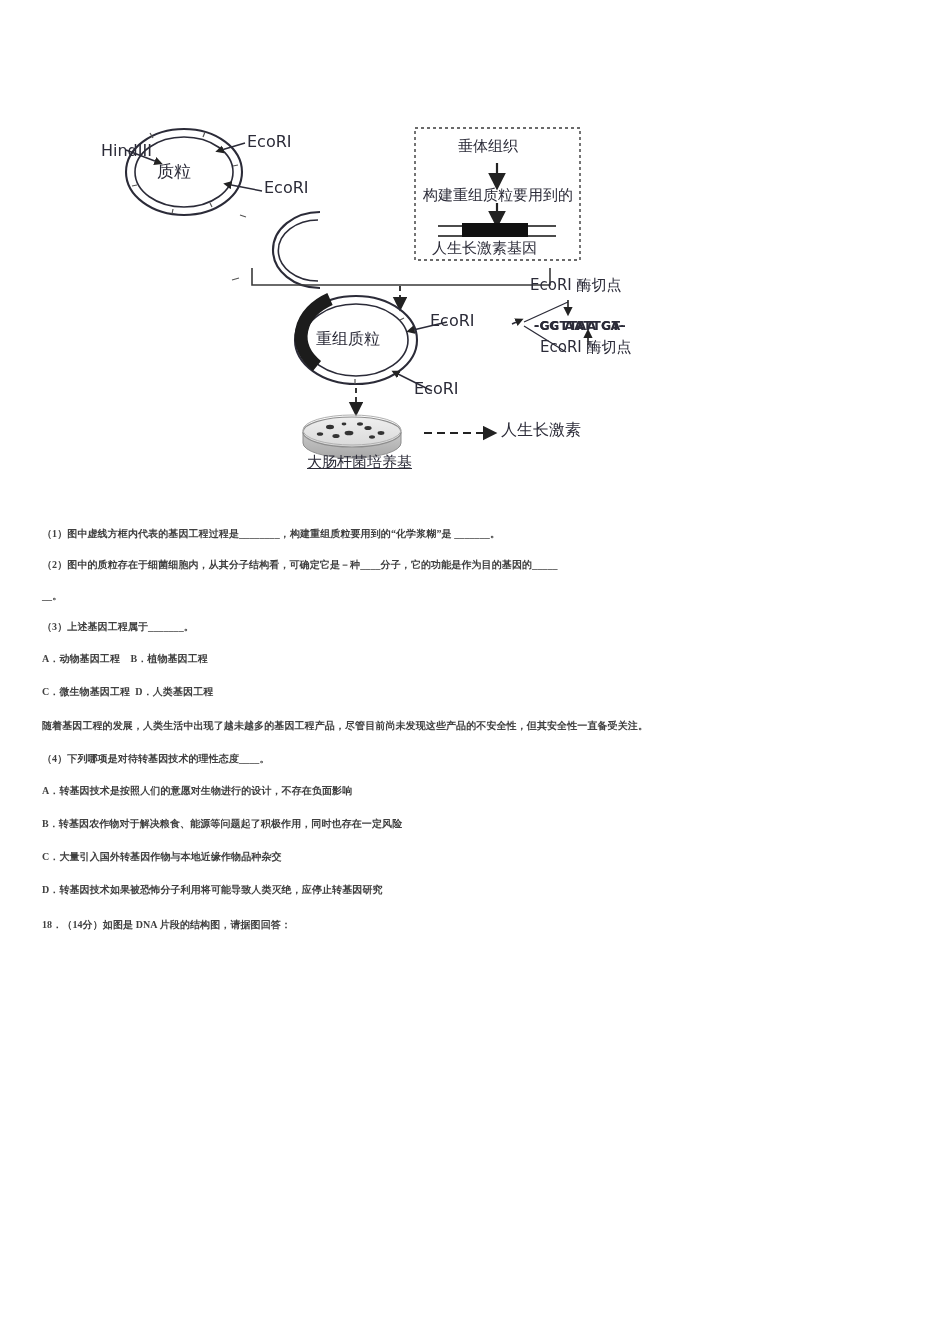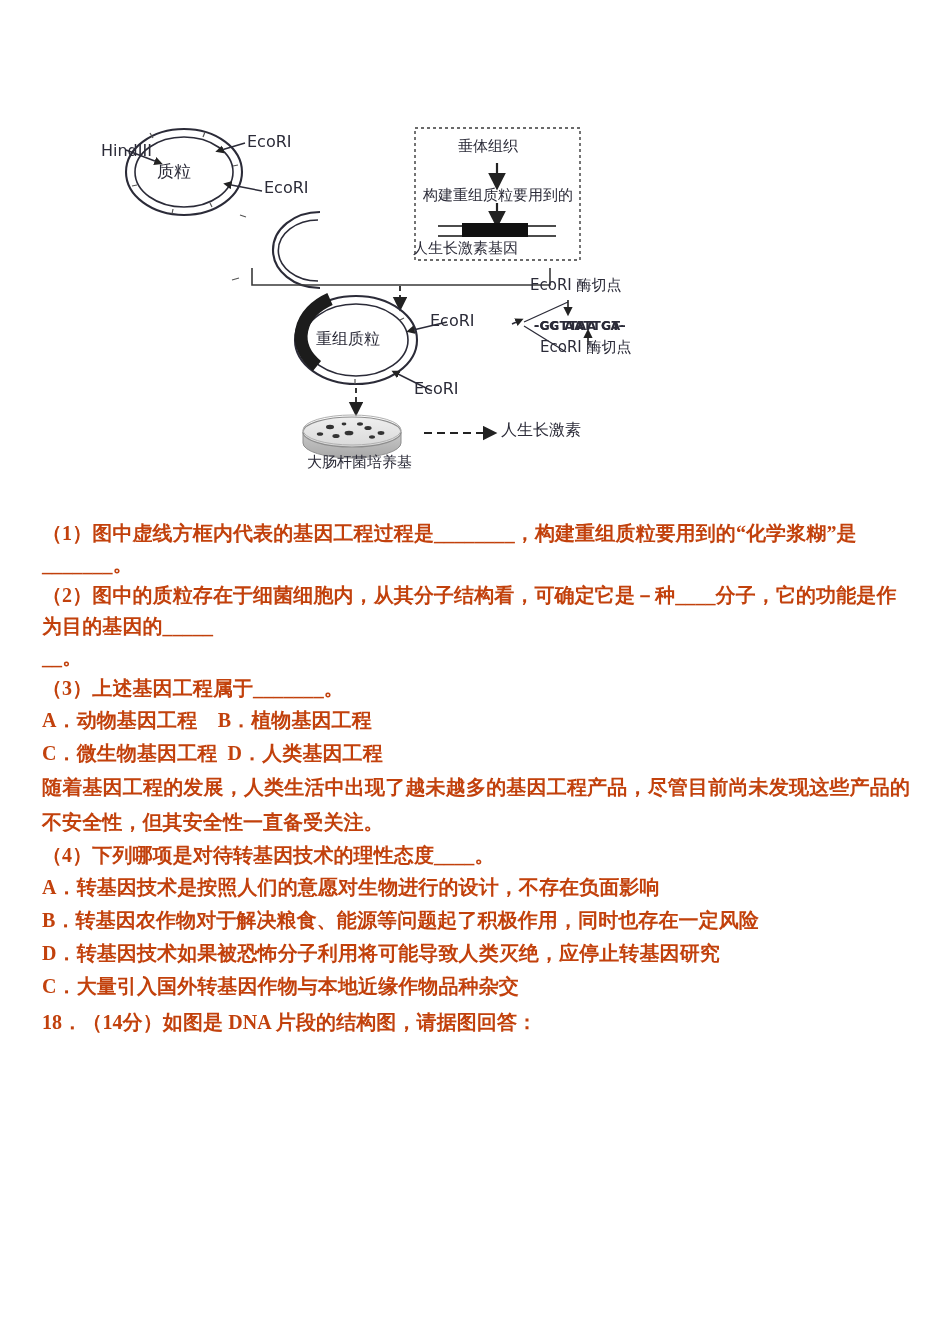--- a/index.html
+++ b/index.html
@@ -34,23 +34,23 @@
     line-height: 1;
   }
 
   
   #qtext {
     position: absolute;
     left: 42px;
     top: 518px;
     width: 868px;
     font-family: "Liberation Serif", "DejaVu Serif", serif;
-    font-size: 20px;
+    font-size: 10px;
     font-weight: bold;
-    color: #c2410c;
+    color: #404040;
     letter-spacing: 0.1px;
   }
   .q-line {
     line-height: 31px;
     white-space: pre-wrap;
   }
   .q-line.wrap {
     line-height: 31px;
   }
   .opt-line {
@@ -174,37 +174,37 @@
   <div class="fig-label" style="left:157px; top:163px; font-size:17px;">质粒</div>
 
   <div class="fig-label" style="left:247px; top:134px; font-size:16px;">EcoRI</div>
 
   <div class="fig-label" style="left:264px; top:180px; font-size:16px;">EcoRI</div>
 
   <div class="fig-label" style="left:458px; top:139px; font-size:15px;">垂体组织</div>
 
   <div class="fig-label" style="left:423px; top:188px; font-size:15px;">构建重组质粒要用到的</div>
 
-  <div class="fig-label" style="left:413px; top:241px; font-size:15px;">人生长激素基因</div>
+  <div class="fig-label" style="left:432px; top:241px; font-size:15px;">人生长激素基因</div>
 
   <div class="fig-label" style="left:316px; top:331px; font-size:16px;">重组质粒</div>
 
   <div class="fig-label" style="left:430px; top:313px; font-size:16px;">EcoRI</div>
 
   <div class="fig-label" style="left:414px; top:381px; font-size:16px;">EcoRI</div>
 
   <div class="fig-label" style="left:530px; top:278px; font-size:15px;">EcoRI 酶切点</div>
 
   <div class="fig-label" style="left:534px; top:320px; font-size:12.5px; font-weight:bold; letter-spacing:0.3px;">-CG AATTCA-</div>
 
   <div class="fig-label" style="left:534px; top:320px; font-size:12.5px; font-weight:bold; letter-spacing:0.3px;">-GCTTAA GT-</div>
 
   <div class="fig-label" style="left:540px; top:340px; font-size:15px;">EcoRI 酶切点</div>
 
-  <div class="fig-label" style="left:307px; top:455px; font-size:15px;">大肠杆菌培养基</div>
+  <div class="fig-label" style="left:307px; top:455px; font-size:15px;text-decoration:underline;">大肠杆菌培养基</div>
 
   <div class="fig-label" style="left:501px; top:422px; font-size:16px;">人生长激素</div>
 </div>
 
 <div id="qtext">
 
   <div class="q-line">（1）图中虚线方框内代表的基因工程过程是________，构建重组质粒要用到的“化学浆糊”是 _______。</div>
 
   <div class="q-line">（2）图中的质粒存在于细菌细胞内，从其分子结构看，可确定它是－种____分子，它的功能是作为目的基因的_____</div>
 
@@ -217,19 +217,19 @@
   <div class="opt-line">C．微生物基因工程  D．人类基因工程</div>
 
   <div class="para">随着基因工程的发展，人类生活中出现了越未越多的基因工程产品，尽管目前尚未发现这些产品的不安全性，但其安全性一直备受关注。</div>
 
   <div class="q-line">（4）下列哪项是对待转基因技术的理性态度____。</div>
 
   <div class="opt-line">A．转基因技术是按照人们的意愿对生物进行的设计，不存在负面影响</div>
 
   <div class="opt-line">B．转基因农作物对于解决粮食、能源等问题起了积极作用，同时也存在一定风险</div>
 
+  <div class="opt-line">C．大量引入国外转基因作物与本地近缘作物品种杂交</div>
+
   <div class="opt-line">D．转基因技术如果被恐怖分子利用将可能导致人类灭绝，应停止转基因研究</div>
 
-  <div class="opt-line">C．大量引入国外转基因作物与本地近缘作物品种杂交</div>
-
   <div class="last-q">18．（14分）如图是 DNA 片段的结构图，请据图回答：</div>
 
 </div>
 
 </body></html>

